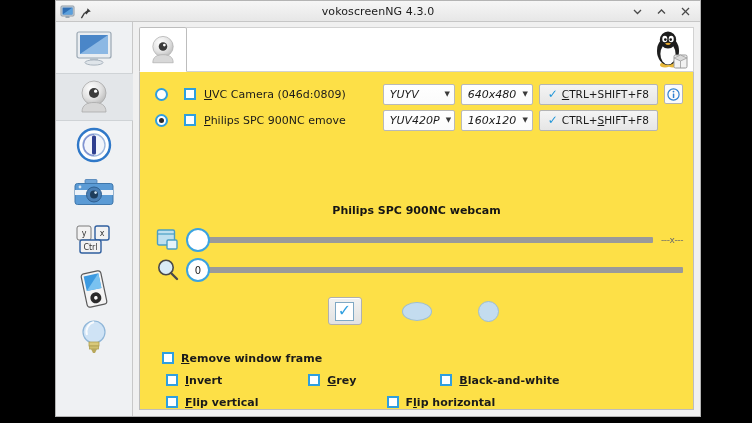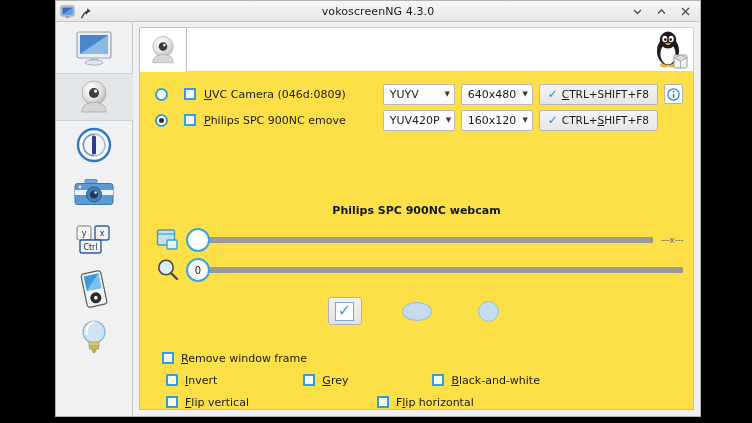--- a/index.html
+++ b/index.html
@@ -217,21 +217,21 @@
     border-radius: 2px;
     box-sizing: border-box;
     display: flex;
     align-items: center;
     font-size: 11px;
     color: #1a1a1a;
     padding: 0 4px 0 6px;
     margin-left: 6px;
     flex: 0 0 auto;
   }
-  .combo .cval { flex: 1; }
+  .combo .cval { flex: 1; font-style: italic; }
   .combo .carrow {
     font-size: 7px;
     color: #3a3a3a;
     margin-left: 6px;
     line-height: 1;
   }
   .combo.fmt { width: 72px; }
   .combo.res { width: 72px; }
 
   .shortcut-btn {
@@ -366,20 +366,21 @@
 
   
   #options {
     margin-top: 22px;
     padding-left: 4px;
   }
   .opt-row {
     display: flex;
     align-items: center;
     height: 22px;
+    font-weight: bold;
   }
   .opt {
     display: flex;
     align-items: center;
     flex: 0 0 auto;
   }
   .opt .ocbx {
     width: 12px; height: 12px;
     border: 2px solid #2f9fe0;
     background: #fff;

